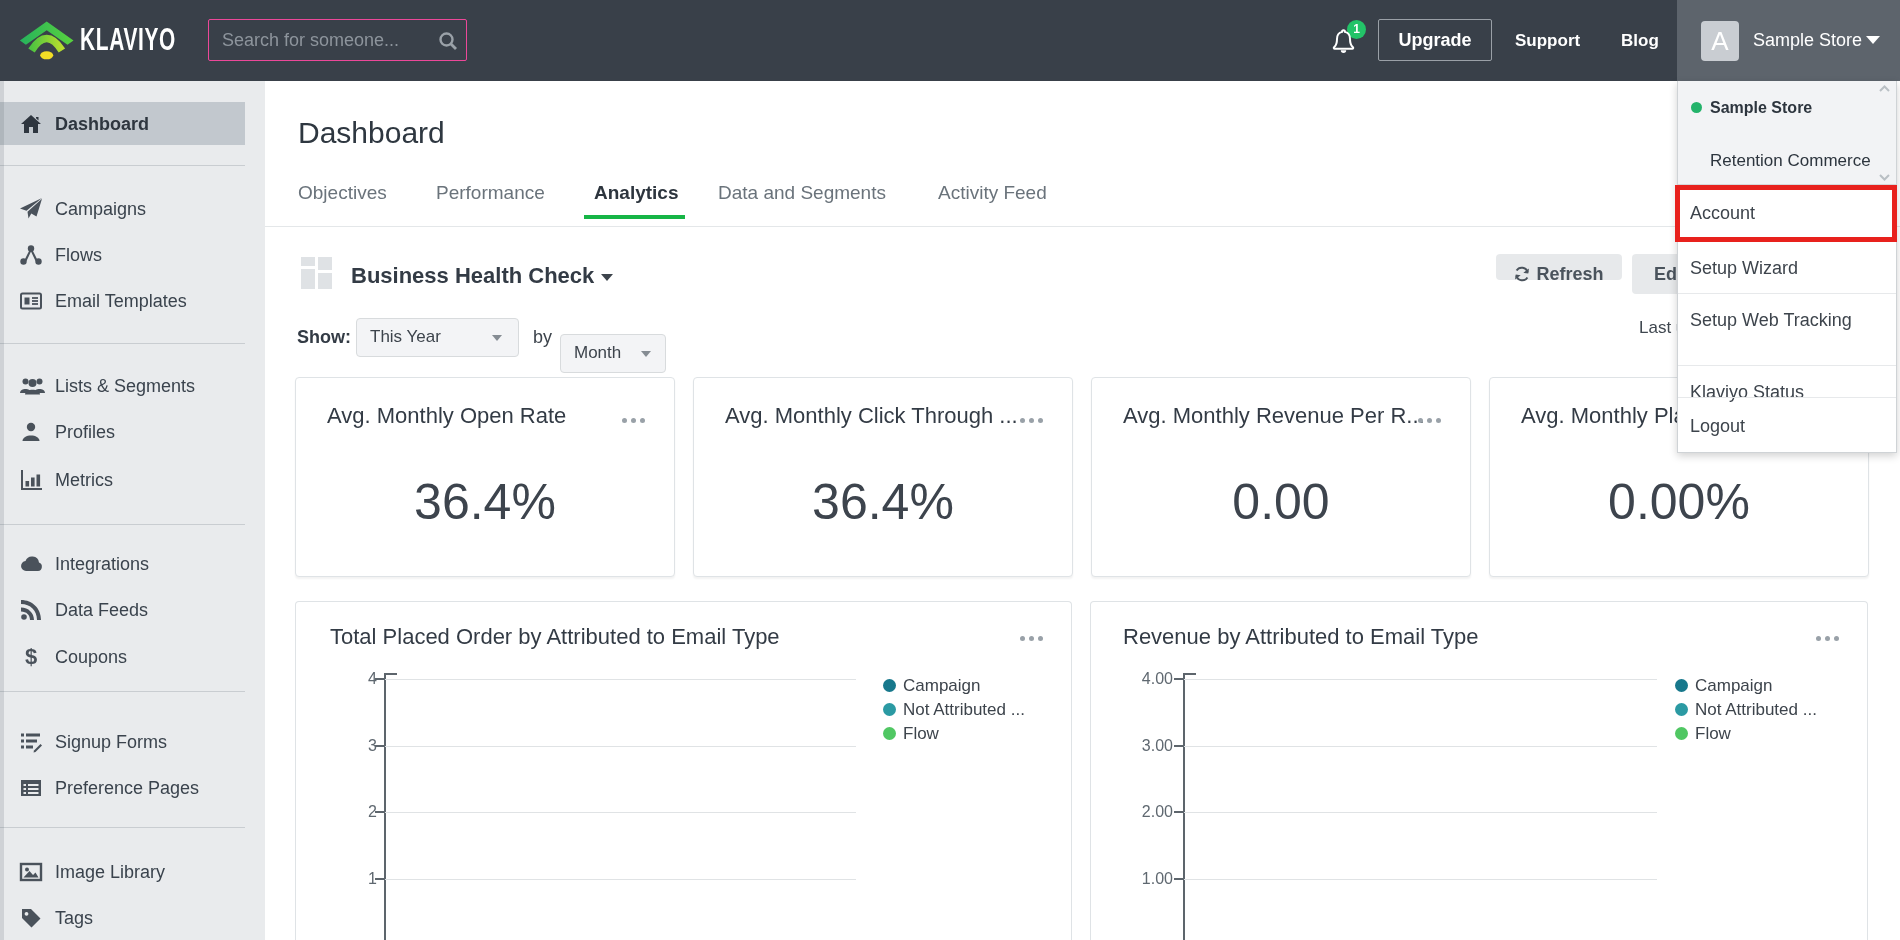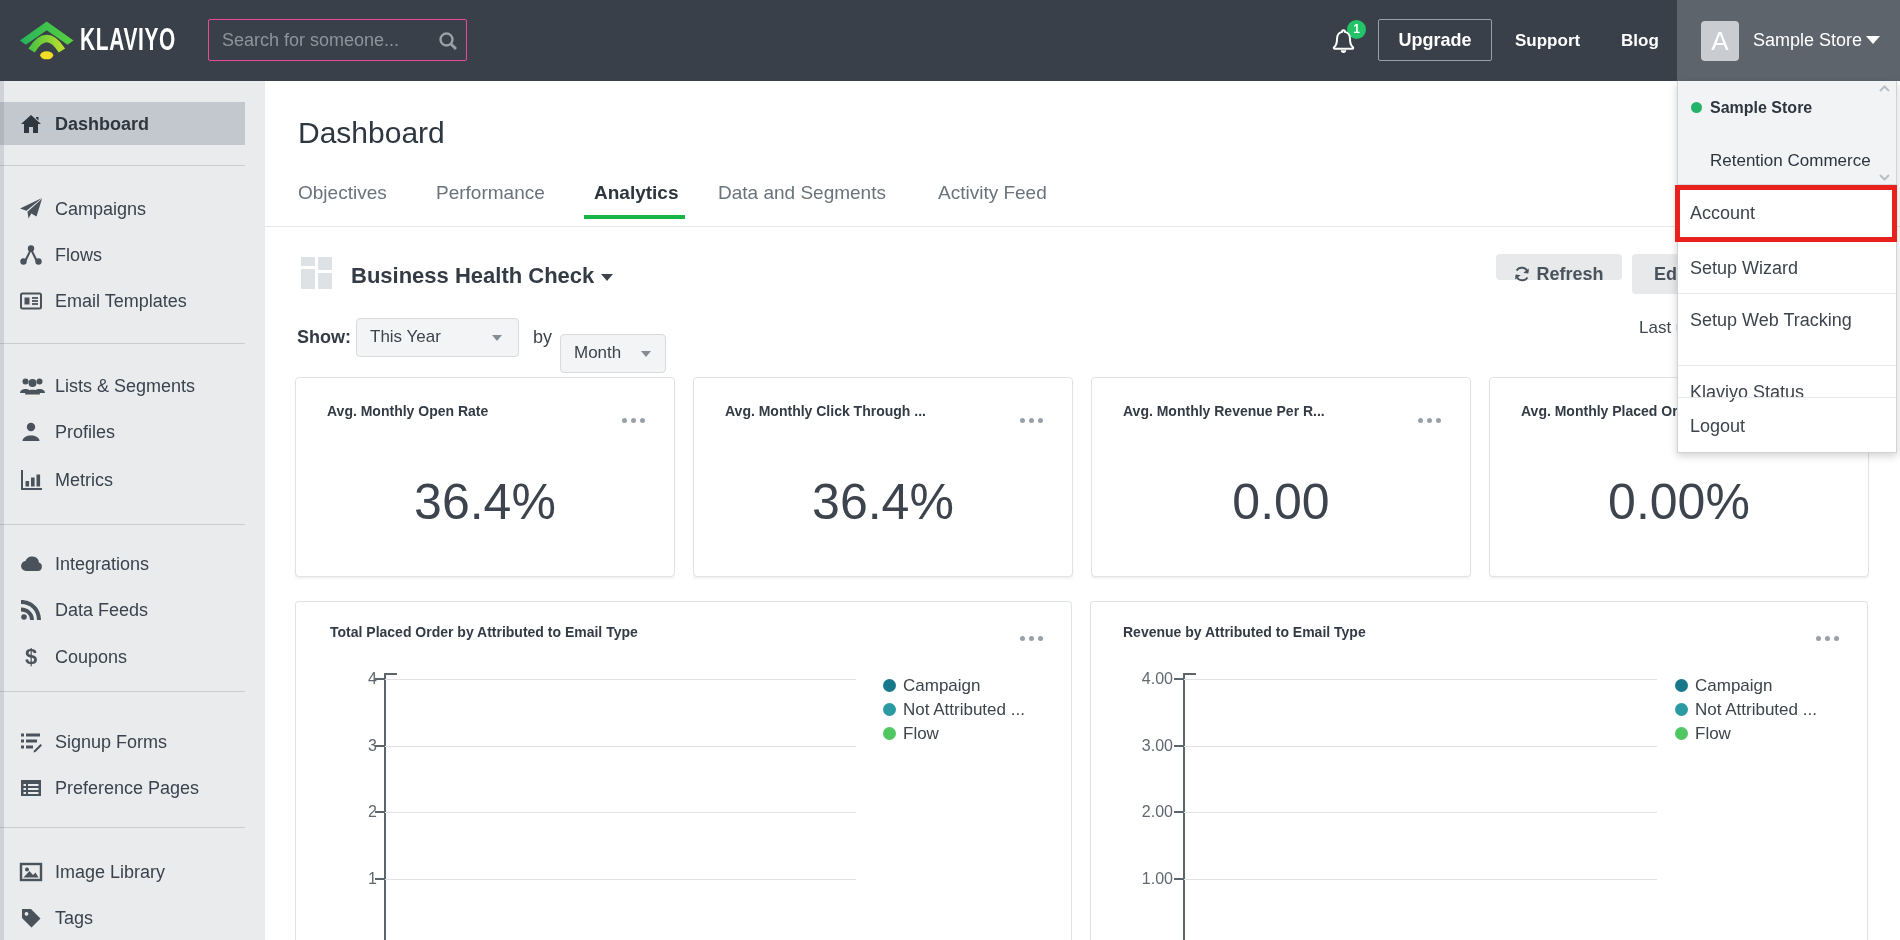--- a/index.html
+++ b/index.html
@@ -28,21 +28,21 @@
   .tab { position:absolute; top:101px; font-size:19px; color:#6a737b; }
   .tab.active { color:#2d353e; font-weight:bold; }
   #tabline { position:absolute; left:0; top:145px; width:1635px; height:1px; background:#e4e7e9; }
   #greenline { position:absolute; left:319px; top:134px; width:101px; height:4px; background:#16b546; }
   
   .graybtn { position:absolute; background:#e7e9eb; border-radius:4px; font-weight:bold; font-size:18px; color:#4a535c; }
   .sel { position:absolute; top:237px; height:39px; background:#f3f4f6; border:1px solid #d8dbdd; border-radius:4px; font-size:17px; color:#3d444c; }
   .caret { display:inline-block; width:0; height:0; border-left:5px solid transparent; border-right:5px solid transparent; border-top:6px solid #3d444c; }
   
   .card { position:absolute; background:#fff; border:1px solid #dfe3e6; border-radius:4px; box-shadow:0 2px 2px rgba(0,0,0,0.05); }
-  .card .title { position:absolute; left:31px; top:25px; font-size:14px; font-weight:bold; color:#333b45; }
+  .card .title { position:absolute; left:31px; top:25px; font-size:22px; font-weight:normal; color:#333b45; }
   .dots { position:absolute; top:0; }
   .dots i { display:inline-block; width:5px; height:5px; border-radius:50%; background:#99a1a8; margin-left:4px; vertical-align:middle; }
   .bigval { position:absolute; left:0; width:100%; text-align:center; font-size:50px; color:#3d444d; }
   
   .gridline { position:absolute; height:1px; background:#e0e3e5; }
   .ticklbl { position:absolute; font-size:16px; color:#5f6870; text-align:right; }
   .legend-dot { position:absolute; width:13px; height:13px; border-radius:50%; }
   .legend-lbl { position:absolute; font-size:17px; color:#3d444c; }
   
   #panel { position:absolute; left:1677px; top:81px; width:220px; height:372px; background:#fff; border:1px solid #cfd3d6; border-top:none; box-shadow:0 3px 8px rgba(0,0,0,0.18); }

